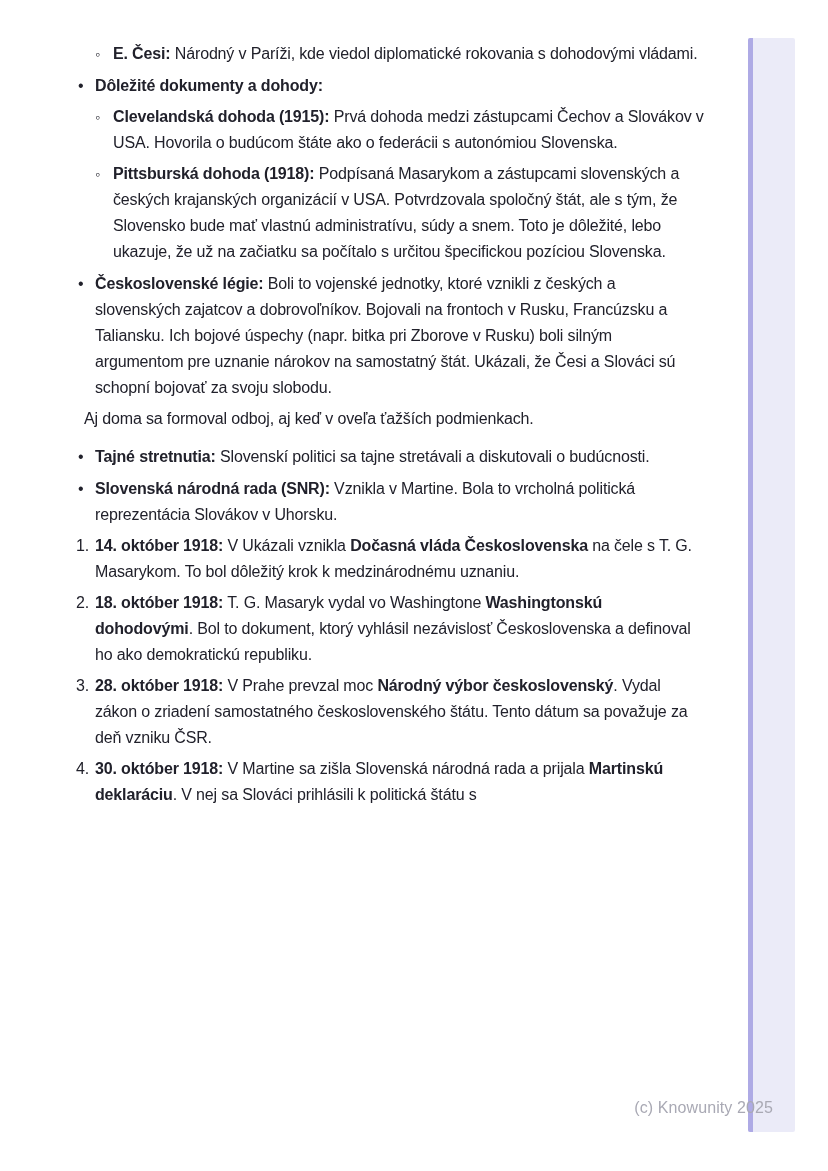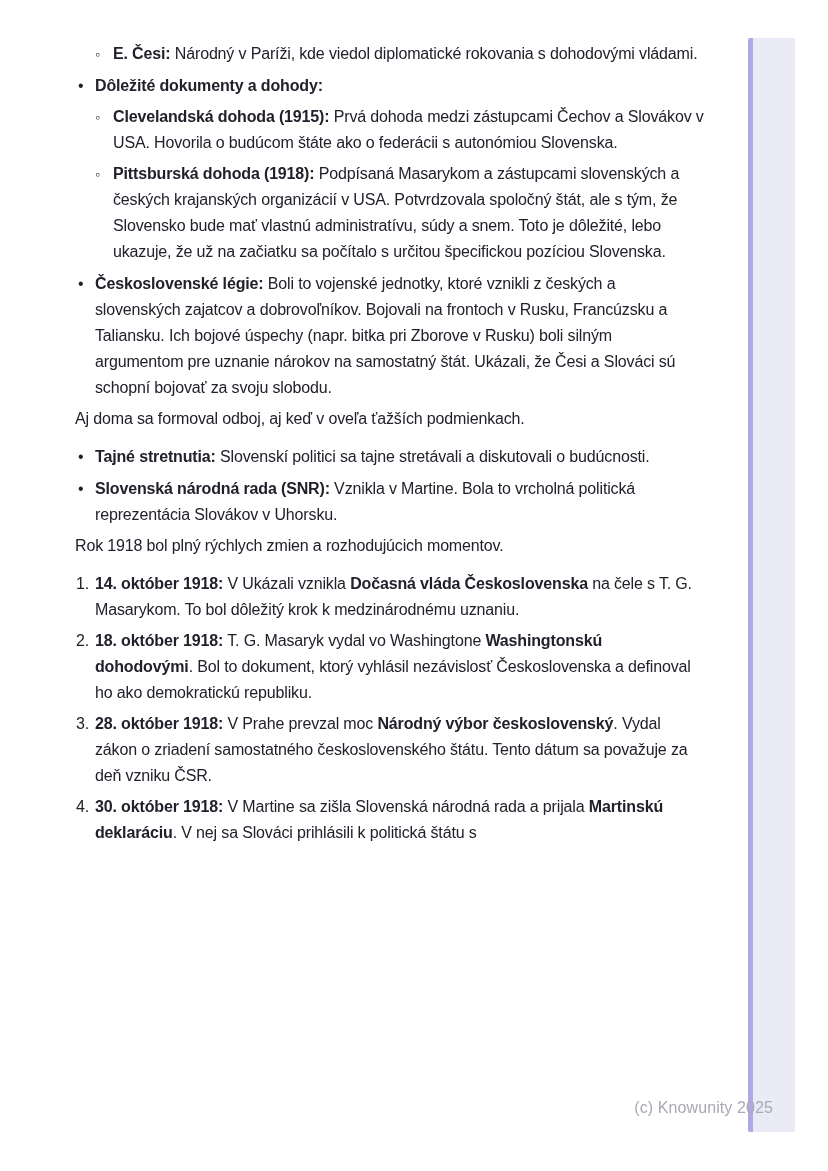--- a/index.html
+++ b/index.html
@@ -34,21 +34,21 @@
     position: absolute;
     top: 38px;
     left: 68px;
     width: 636px;
     padding-top: 3px;
     font-size: 16px;
     line-height: 26px;
     letter-spacing: -0.15px;
     z-index: 2;
   }
-  .content p { margin: 0 7px 12px; }
+  .content p { margin: 0 16px 12px; }
   h2.heading {
     margin: 14px 0 18px;
     font-size: 24.5px;
     line-height: 30px;
     font-weight: 700;
     color: #7578e6;
     letter-spacing: -0.3px;
   }
   .list { margin: 0 0 2px; }
   .li { display: flex; align-items: flex-start; margin: 0 0 5px; }
@@ -106,21 +106,20 @@
       <div class="list ul">
         <div class="li lvl1">
           <span class="marker">•</span>
           <div class="li-text"><strong>Tajné stretnutia:</strong><span> Slovenskí politici sa tajne stretávali a diskutovali o budúcnosti.</span></div>
         </div>
         <div class="li lvl1">
           <span class="marker">•</span>
           <div class="li-text"><strong>Slovenská národná rada (SNR):</strong><span> Vznikla v Martine. Bola to vrcholná politická reprezentácia Slovákov v Uhorsku.</span></div>
         </div>
       </div>
-      <p>Rok 1918 bol plný rýchlych zmien a rozhodujúcich momentov.</p>
       <div class="list ol">
         <div class="li lvl1">
           <span class="marker">1.</span>
           <div class="li-text"><strong>14. október 1918:</strong><span> V Ukázali vznikla </span><strong>Dočasná vláda Československa</strong><span> na čele s T. G. Masarykom. To bol dôležitý krok k medzinárodnému uznaniu.</span></div>
         </div>
         <div class="li lvl1">
           <span class="marker">2.</span>
           <div class="li-text"><strong>18. október 1918:</strong><span> T. G. Masaryk vydal vo Washingtone </span><strong>Washingtonskú dohodovými</strong><span>. Bol to dokument, ktorý vyhlásil nezávislosť Československa a definoval ho ako demokratickú republiku.</span></div>
         </div>
         <div class="li lvl1">

